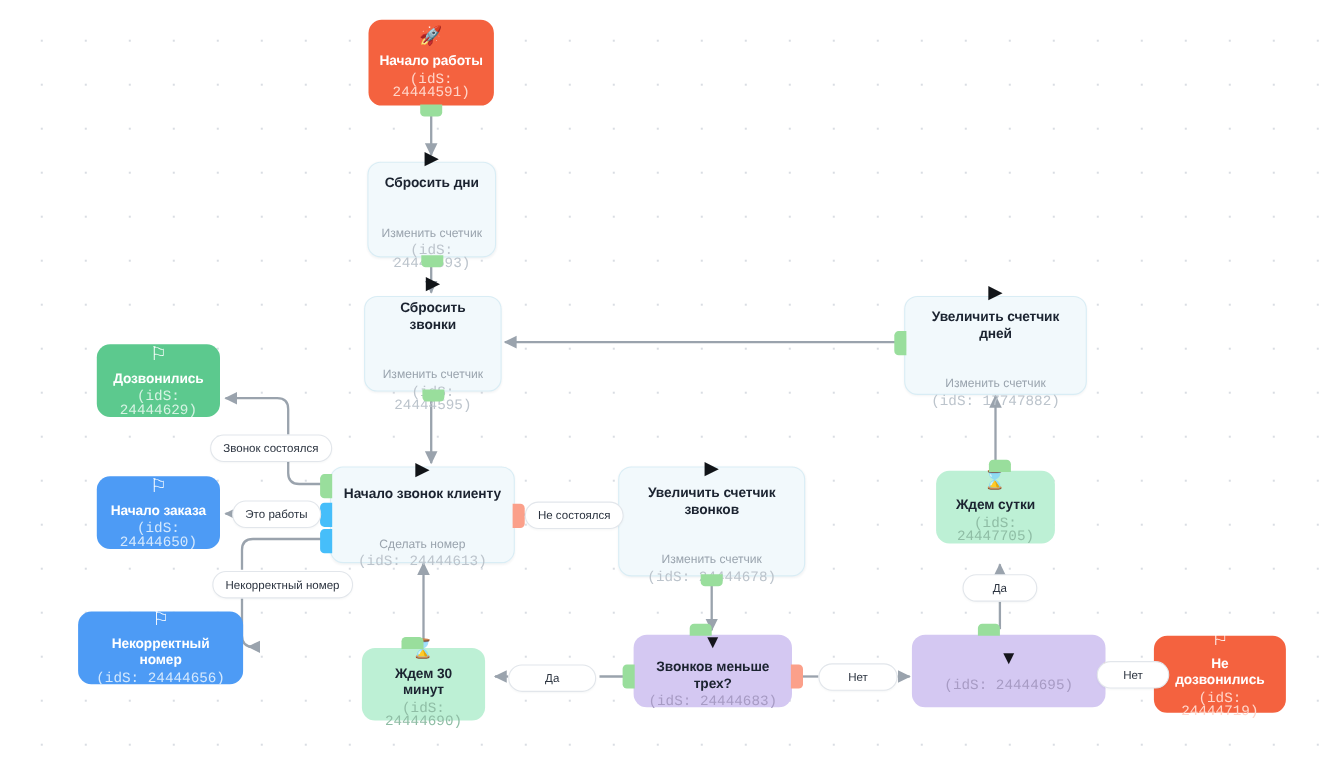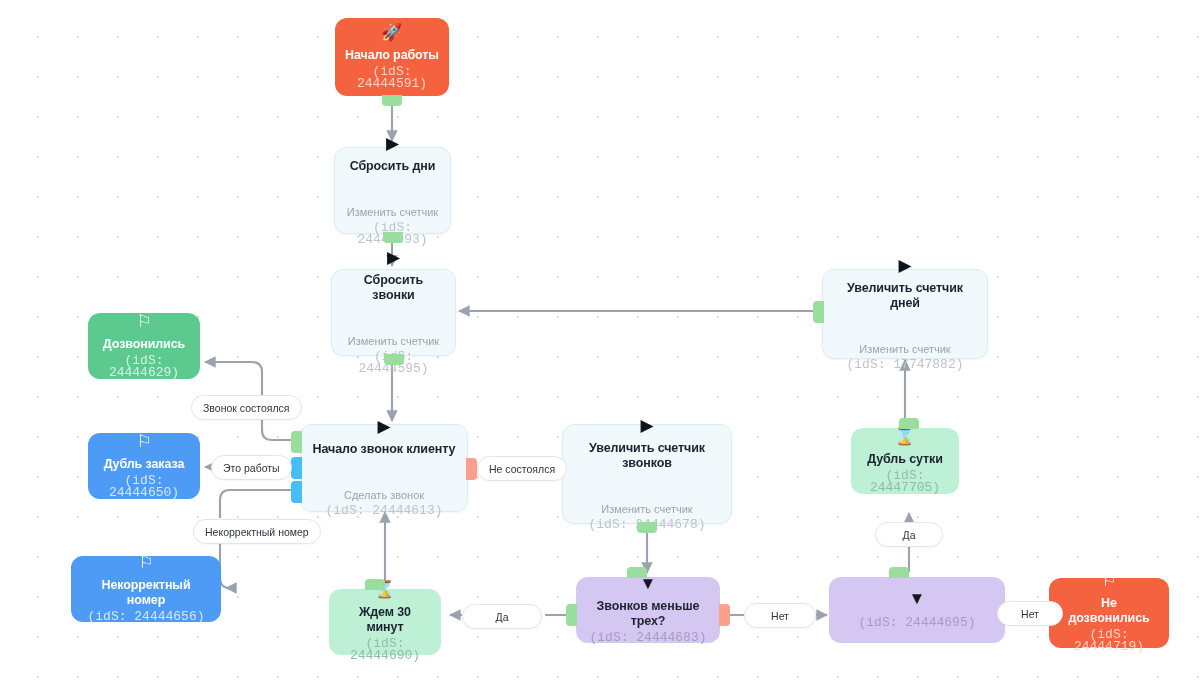--- a/index.html
+++ b/index.html
@@ -212,21 +212,21 @@
     <span class="glyph">▶</span>
     <span class="ntitle">Увеличить счетчик дней</span>
     <span class="nsub">Изменить счетчик</span>
     <span class="nid">(idS: 17747882)</span>
     <span class="port port-l p-green" style="top:31px;"></span>
   </div>
 
   <div class="node n-action" style="left:300px; top:424px; width:168px; height:88px;">
     <span class="glyph">▶</span>
     <span class="ntitle">Начало звонок клиенту</span>
-    <span class="nsub">Сделать звонок</span>
+    <span class="nsub">Сделать номер</span>
     <span class="nid">(idS: 24444613)</span>
     <span class="port port-l p-green" style="top:6px;"></span>
     <span class="port port-l p-blue" style="top:32px;"></span>
     <span class="port port-l p-blue" style="top:56px;"></span>
     <span class="port port-r p-red" style="top:33px;"></span>
   </div>
 
   <div class="node n-action" style="left:562px; top:424px; width:170px; height:100px;">
     <span class="glyph">▶</span>
     <span class="ntitle" style="max-width:120px;">Увеличить счетчик звонков</span>
@@ -236,33 +236,33 @@
   </div>
 
   <div class="node n-green" style="left:88px; top:313px; width:112px; height:66px;">
     <span class="glyph">⚐</span>
     <span class="ntitle">Дозвонились</span>
     <span class="nid">(idS: 24444629)</span>
   </div>
 
   <div class="node n-blue" style="left:88px; top:433px; width:112px; height:66px;">
     <span class="glyph">⚐</span>
-    <span class="ntitle">Дубль заказа</span>
+    <span class="ntitle">Начало заказа</span>
     <span class="nid">(idS: 24444650)</span>
   </div>
 
   <div class="node n-blue" style="left:71px; top:556px; width:150px; height:66px;">
     <span class="glyph">⚐</span>
     <span class="ntitle">Некорректный номер</span>
     <span class="nid">(idS: 24444656)</span>
   </div>
 
   <div class="node n-wait" style="left:851px; top:428px; width:108px; height:66px;">
     <span class="glyph">⌛</span>
-    <span class="ntitle">Дубль сутки</span>
+    <span class="ntitle">Ждем сутки</span>
     <span class="nid">(idS: 24447705)</span>
     <span class="port port-t p-green" style="left:58px;"></span>
   </div>
 
   <div class="node n-wait" style="left:329px; top:589px; width:112px; height:66px;">
     <span class="glyph">⌛</span>
     <span class="ntitle">Ждем 30 минут</span>
     <span class="nid">(idS: 24444690)</span>
     <span class="port port-t p-green" style="left:46px;"></span>
   </div>

